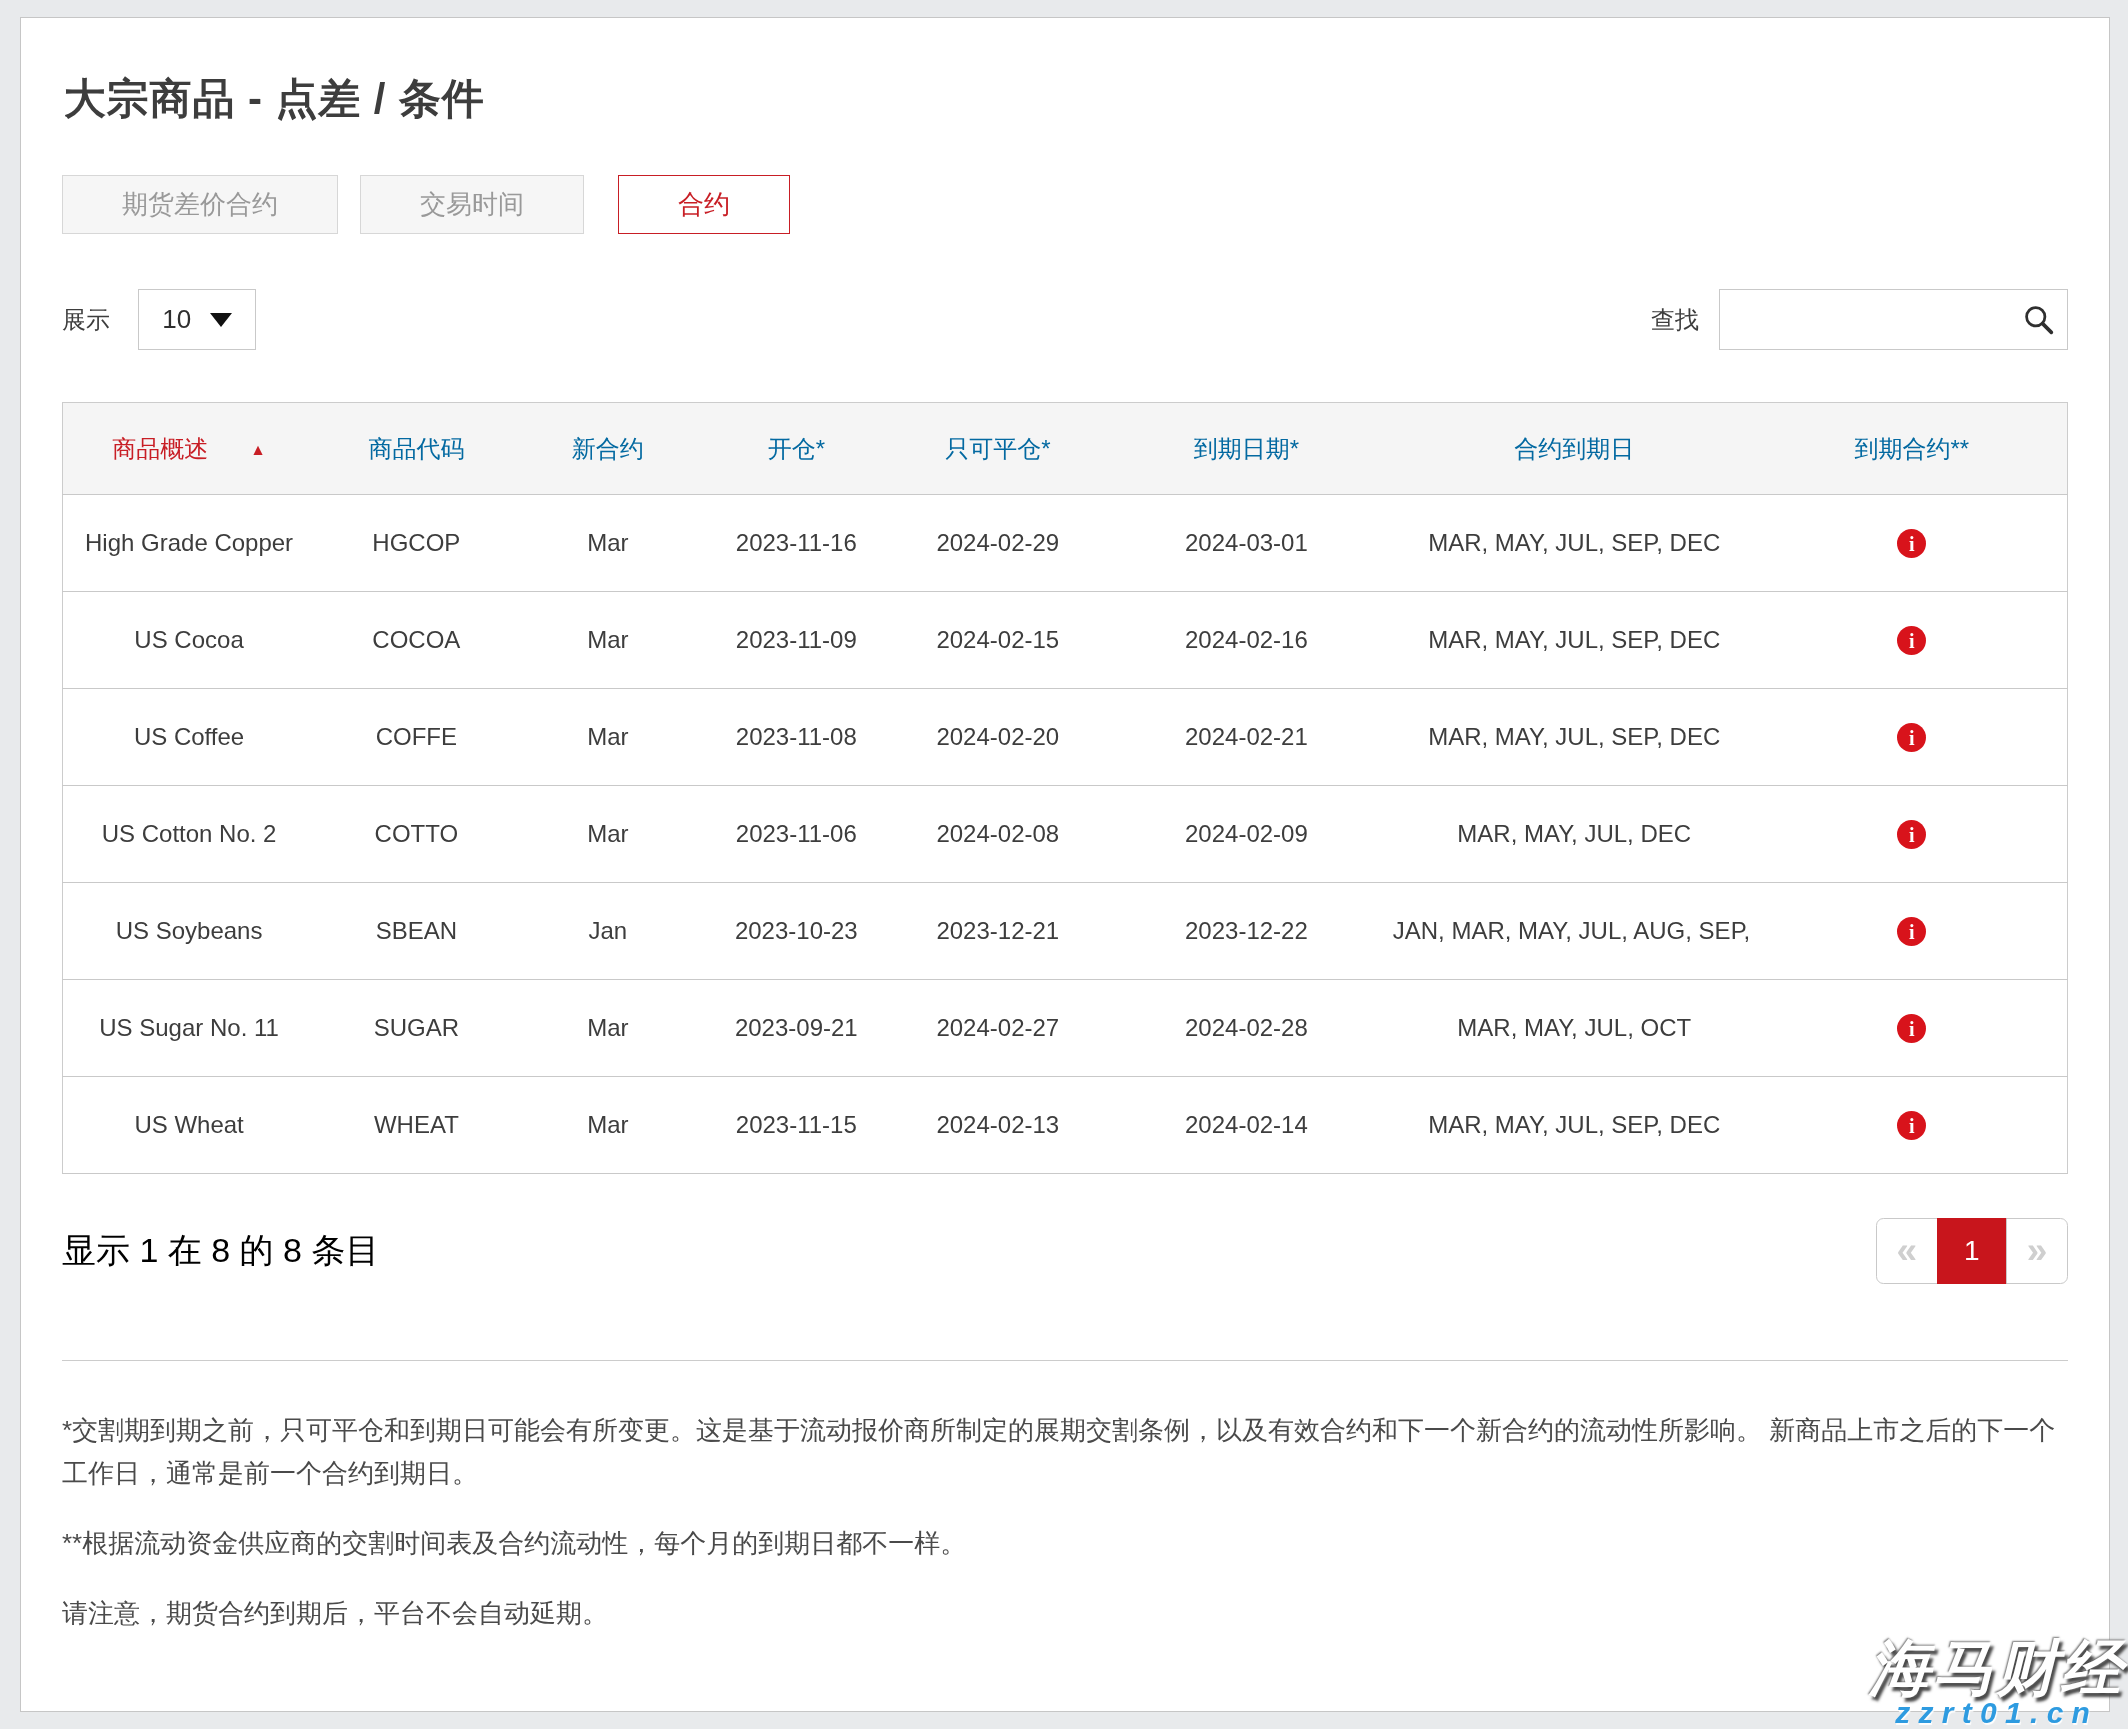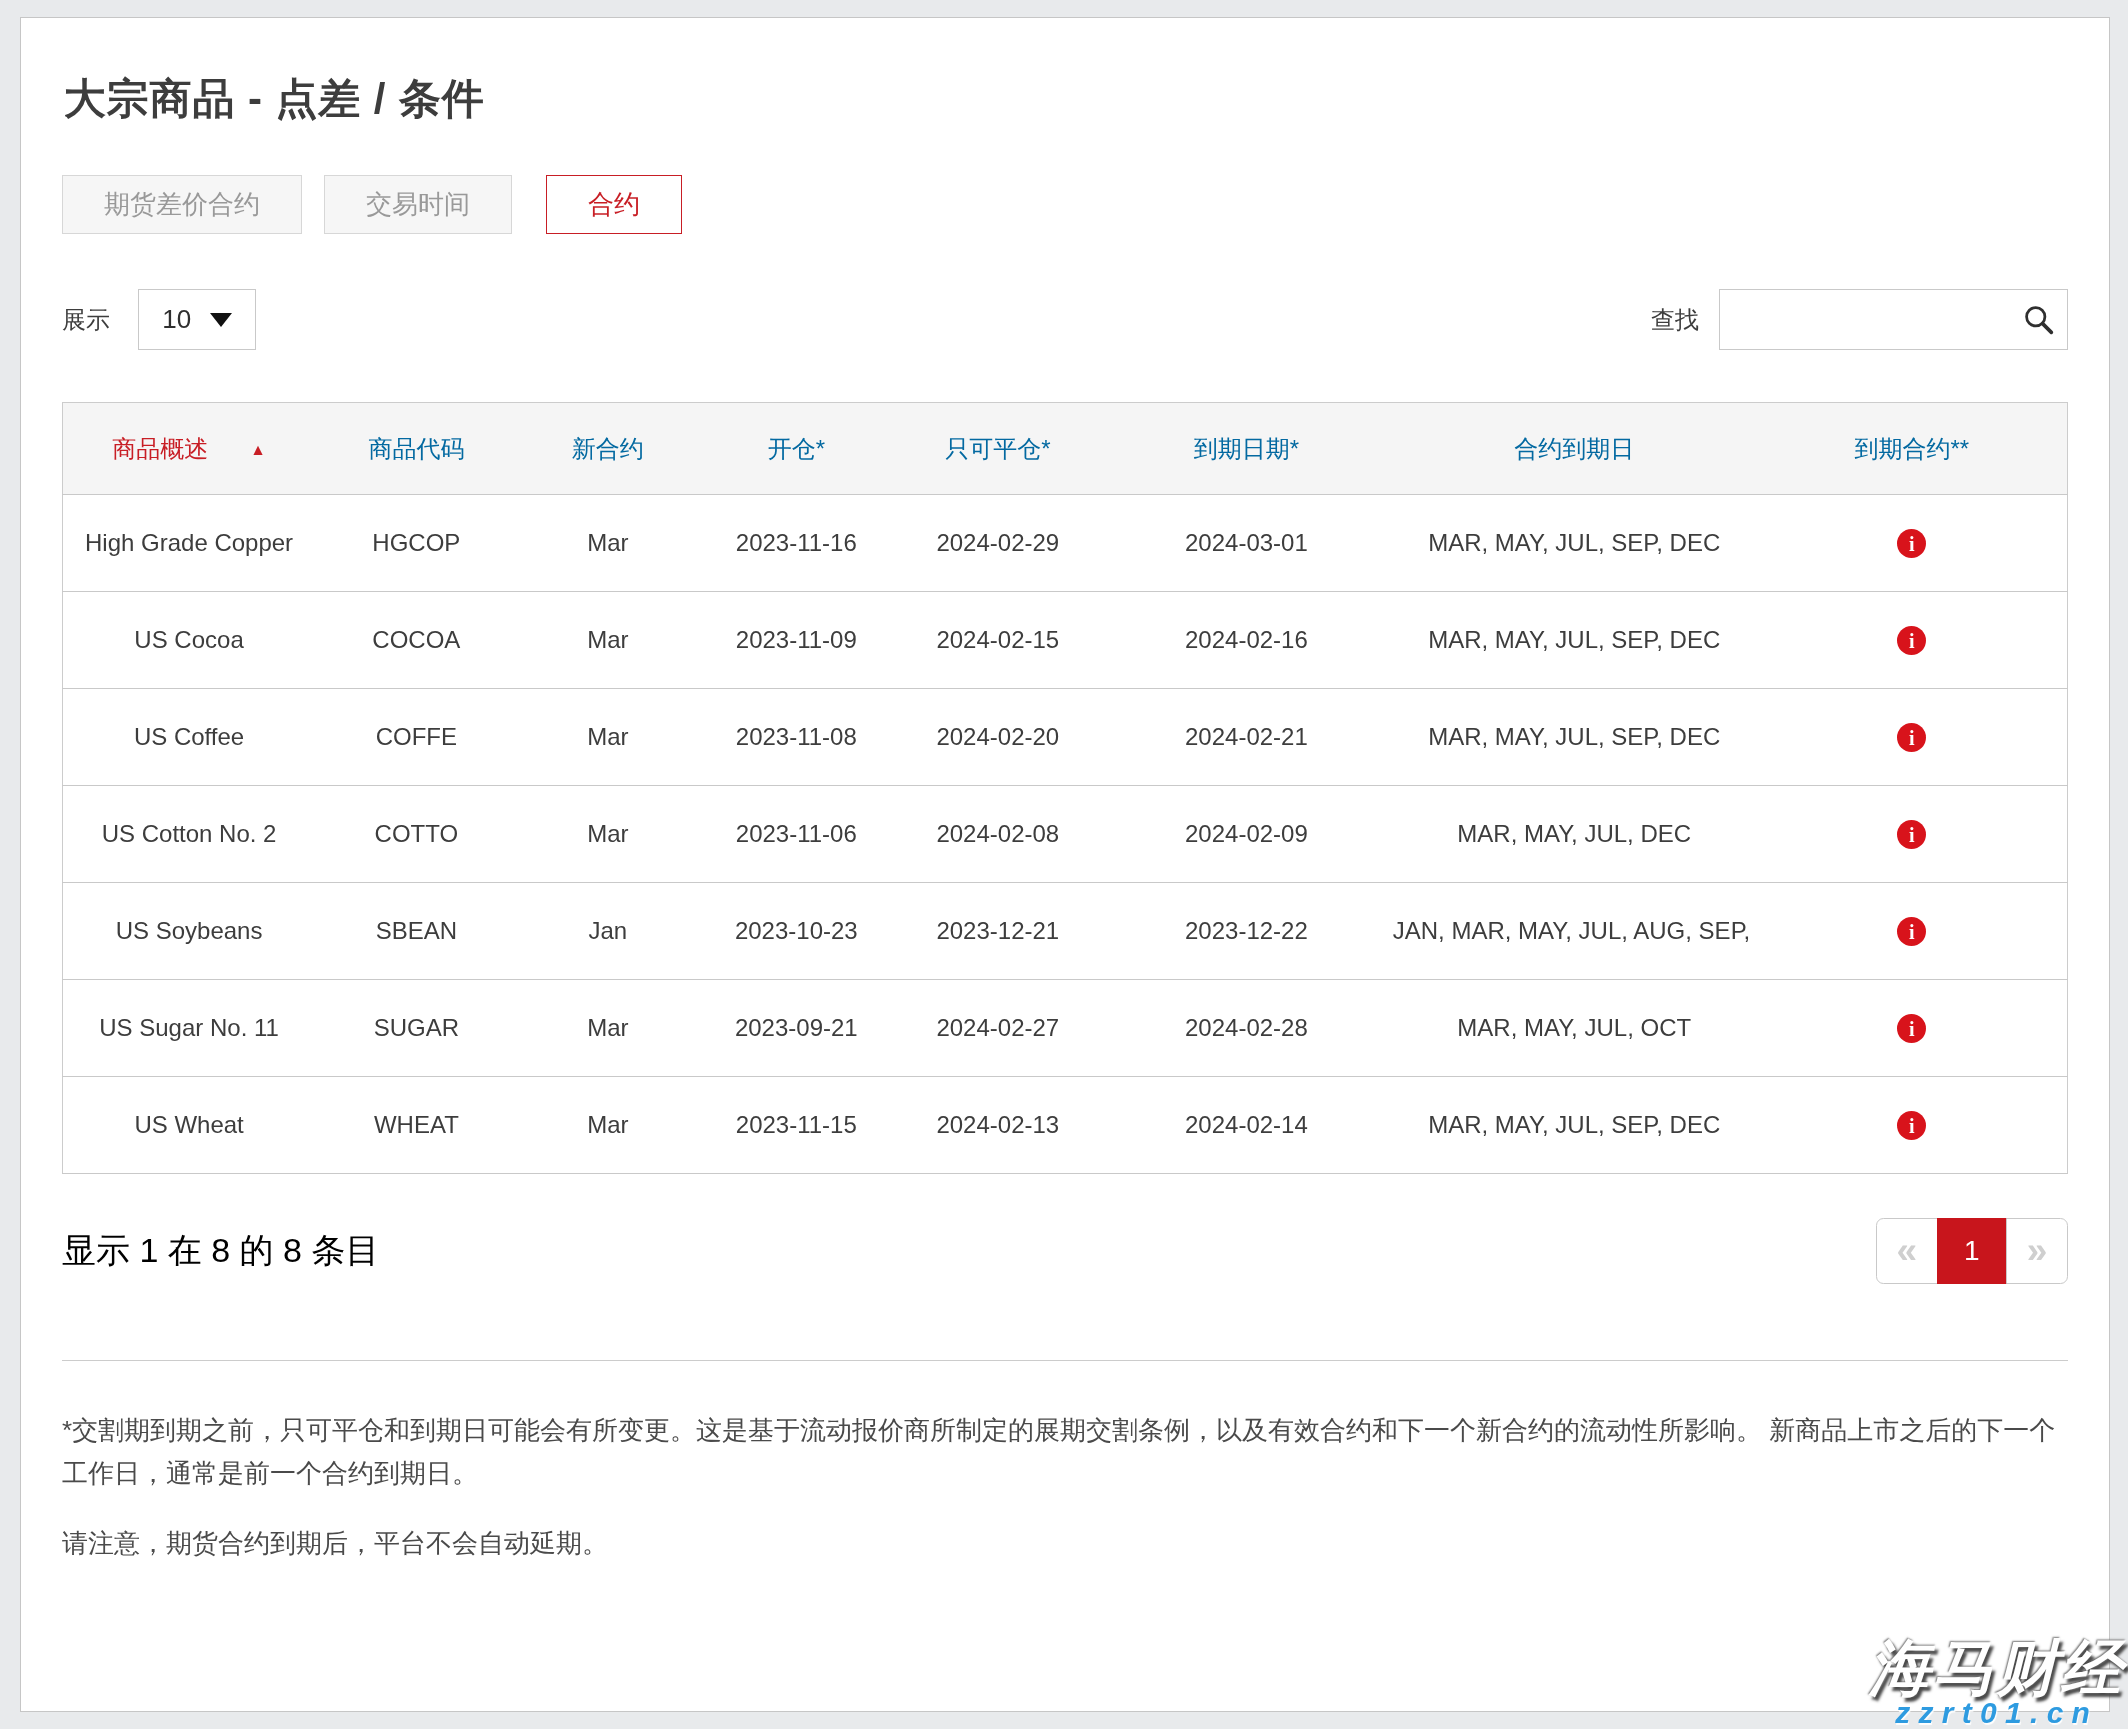--- a/index.html
+++ b/index.html
@@ -17,21 +17,21 @@
     border:0.9px solid #c6c6c6;
     padding:39px 41px 0 41px;
   }
   .page-title {
     font-size:42px; font-weight:bold; color:#3d3d3d;
     margin:14.8px 0 0 1.8px; letter-spacing:0.9px;
   }
   
   .tabs { margin-top:48px; display:flex; gap:22px; }
   .tab {
-    height:59px; padding:0 41px;
+    height:59px; padding:0 59px;
     display:flex; align-items:center; justify-content:center;
     background:#f6f6f6; border:0.9px solid #d7d7d7;
     color:#999999; font-size:26px; cursor:pointer; white-space:nowrap;
   }
   .tab.active { background:#ffffff; border:1.8px solid #c81e25; color:#c81e25;margin-left:12px; }
   
   .controls { margin-top:55px; display:flex; align-items:center; }
   .ctrl-label { font-size:24px; color:#3d3d3d; }
   .page-size-select {
     margin-left:28px; width:118px; height:61px;
@@ -248,20 +248,21 @@
       <div class="page-btn prev">«</div>
       <div class="page-btn current">1</div>
       <div class="page-btn next">»</div>
     </div>
   </div>
 
   <hr class="divider">
 
   <div class="footnotes">
     <p class="footnote">*交割期到期之前，只可平仓和到期日可能会有所变更。这是基于流动报价商所制定的展期交割条例，以及有效合约和下一个新合约的流动性所影响。 新商品上市之后的下一个工作日，通常是前一个合约到期日。</p>
+    <p class="footnote">**根据流动资金供应商的交割时间表及合约流动性，每个月的到期日都不一样。</p>
     <p class="footnote">请注意，期货合约到期后，平台不会自动延期。</p>
   </div>
 
 </div>
 
 <div class="watermark">
   <div class="wm-brand">海马财经</div>
   <div class="wm-domain">zzrt01.cn</div>
 </div>
 

